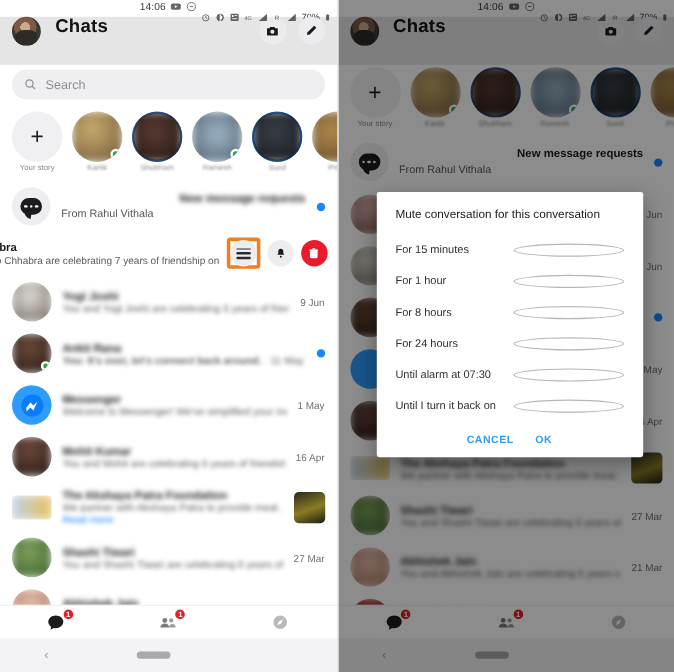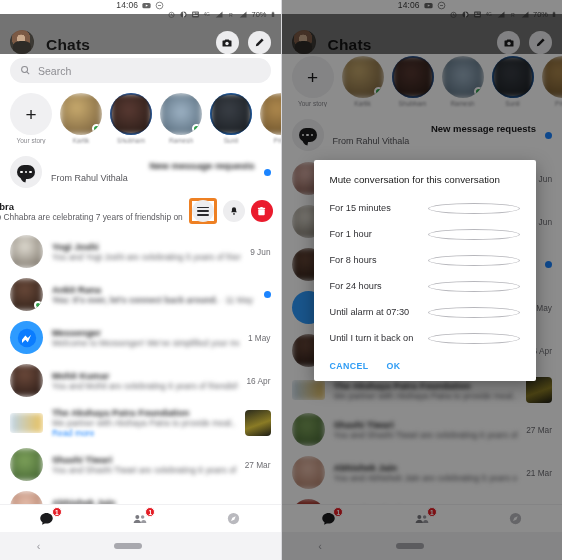--- a/index.html
+++ b/index.html
@@ -19,21 +19,21 @@
     height: 14px; display: flex; align-items: center;
     padding: 0 5px; font-size: 8px; color: #2b2b2b; background: #ffffff; flex-direction: column;
   }
   .sb-left { display: flex; align-items: center; gap: 4px; }
   .sb-time { font-size: 8.5px; letter-spacing: .1px; color:#3a3a3a; }
   .sb-right { margin-left: auto; display: flex; align-items: center; gap: 3px; }
   .sb-ico { display:inline-block; width: 9px; height: 9px; opacity: .78; }
   .sb-batt { font-size: 7.5px; color:#3a3a3a; }
 
   
-  .hdr { height: 40px; display: flex; align-items: flex-end; padding: 0 10px; background:#737373; }
+  .hdr { height: 40px; display: flex; align-items: flex-start; padding: 0 10px; background:#e5e5e5; }
   .avatar-sm {
     width: 24px; height: 24px; border-radius: 50%;
     background: radial-gradient(circle at 46% 36%, #caa98c 0 20%, #7c5a45 21% 46%, #3c3934 47% 100%);
     box-shadow: inset 0 0 0 1px rgba(0,0,0,.06);
     flex: none; overflow:hidden; position:relative;
   }
   .avatar-sm::after{
     content:""; position:absolute; left:14%; top:46%; width:72%; height:54%;
     background:#2e2b27; border-radius:40% 40% 0 0;
   }
@@ -138,21 +138,21 @@
     position:absolute; left: 32px; top: 160px; width: 222px;
     background:#fff; border-radius: 2px; box-shadow: 0 6px 18px rgba(0,0,0,.35);
     padding: 14px 0 6px;
   }
   .dlg-title { font-size: 9.8px; color:#1b1b1b; padding: 0 16px 10px; }
   .dlg-opt {
     display:flex; align-items:center; padding: 0 16px; height: 26px; gap: 8px;
   }
   .dlg-opt span { font-size: 9.2px; color:#303034; flex:1; }
   .radio { width: 11px; height:11px; border-radius:50%; border: 1.2px solid #b6b6bb; flex:none; }
-  .dlg-actions { display:flex; justify-content:flex-start; gap: 18px; padding: 10px 16px 4px; }
+  .dlg-actions { display:flex; justify-content:center; gap: 18px; padding: 10px 16px 4px; }
   .dlg-btn { font-size: 8.8px; font-weight:bold; color:#2f9cf4; letter-spacing:.4px; }
 
   .divider-vert { width: 1px; background: #d9d9dd; }
 </style>
 </head>
 <body>
 
 <div class="stage">
 
   <div class="phone left">

